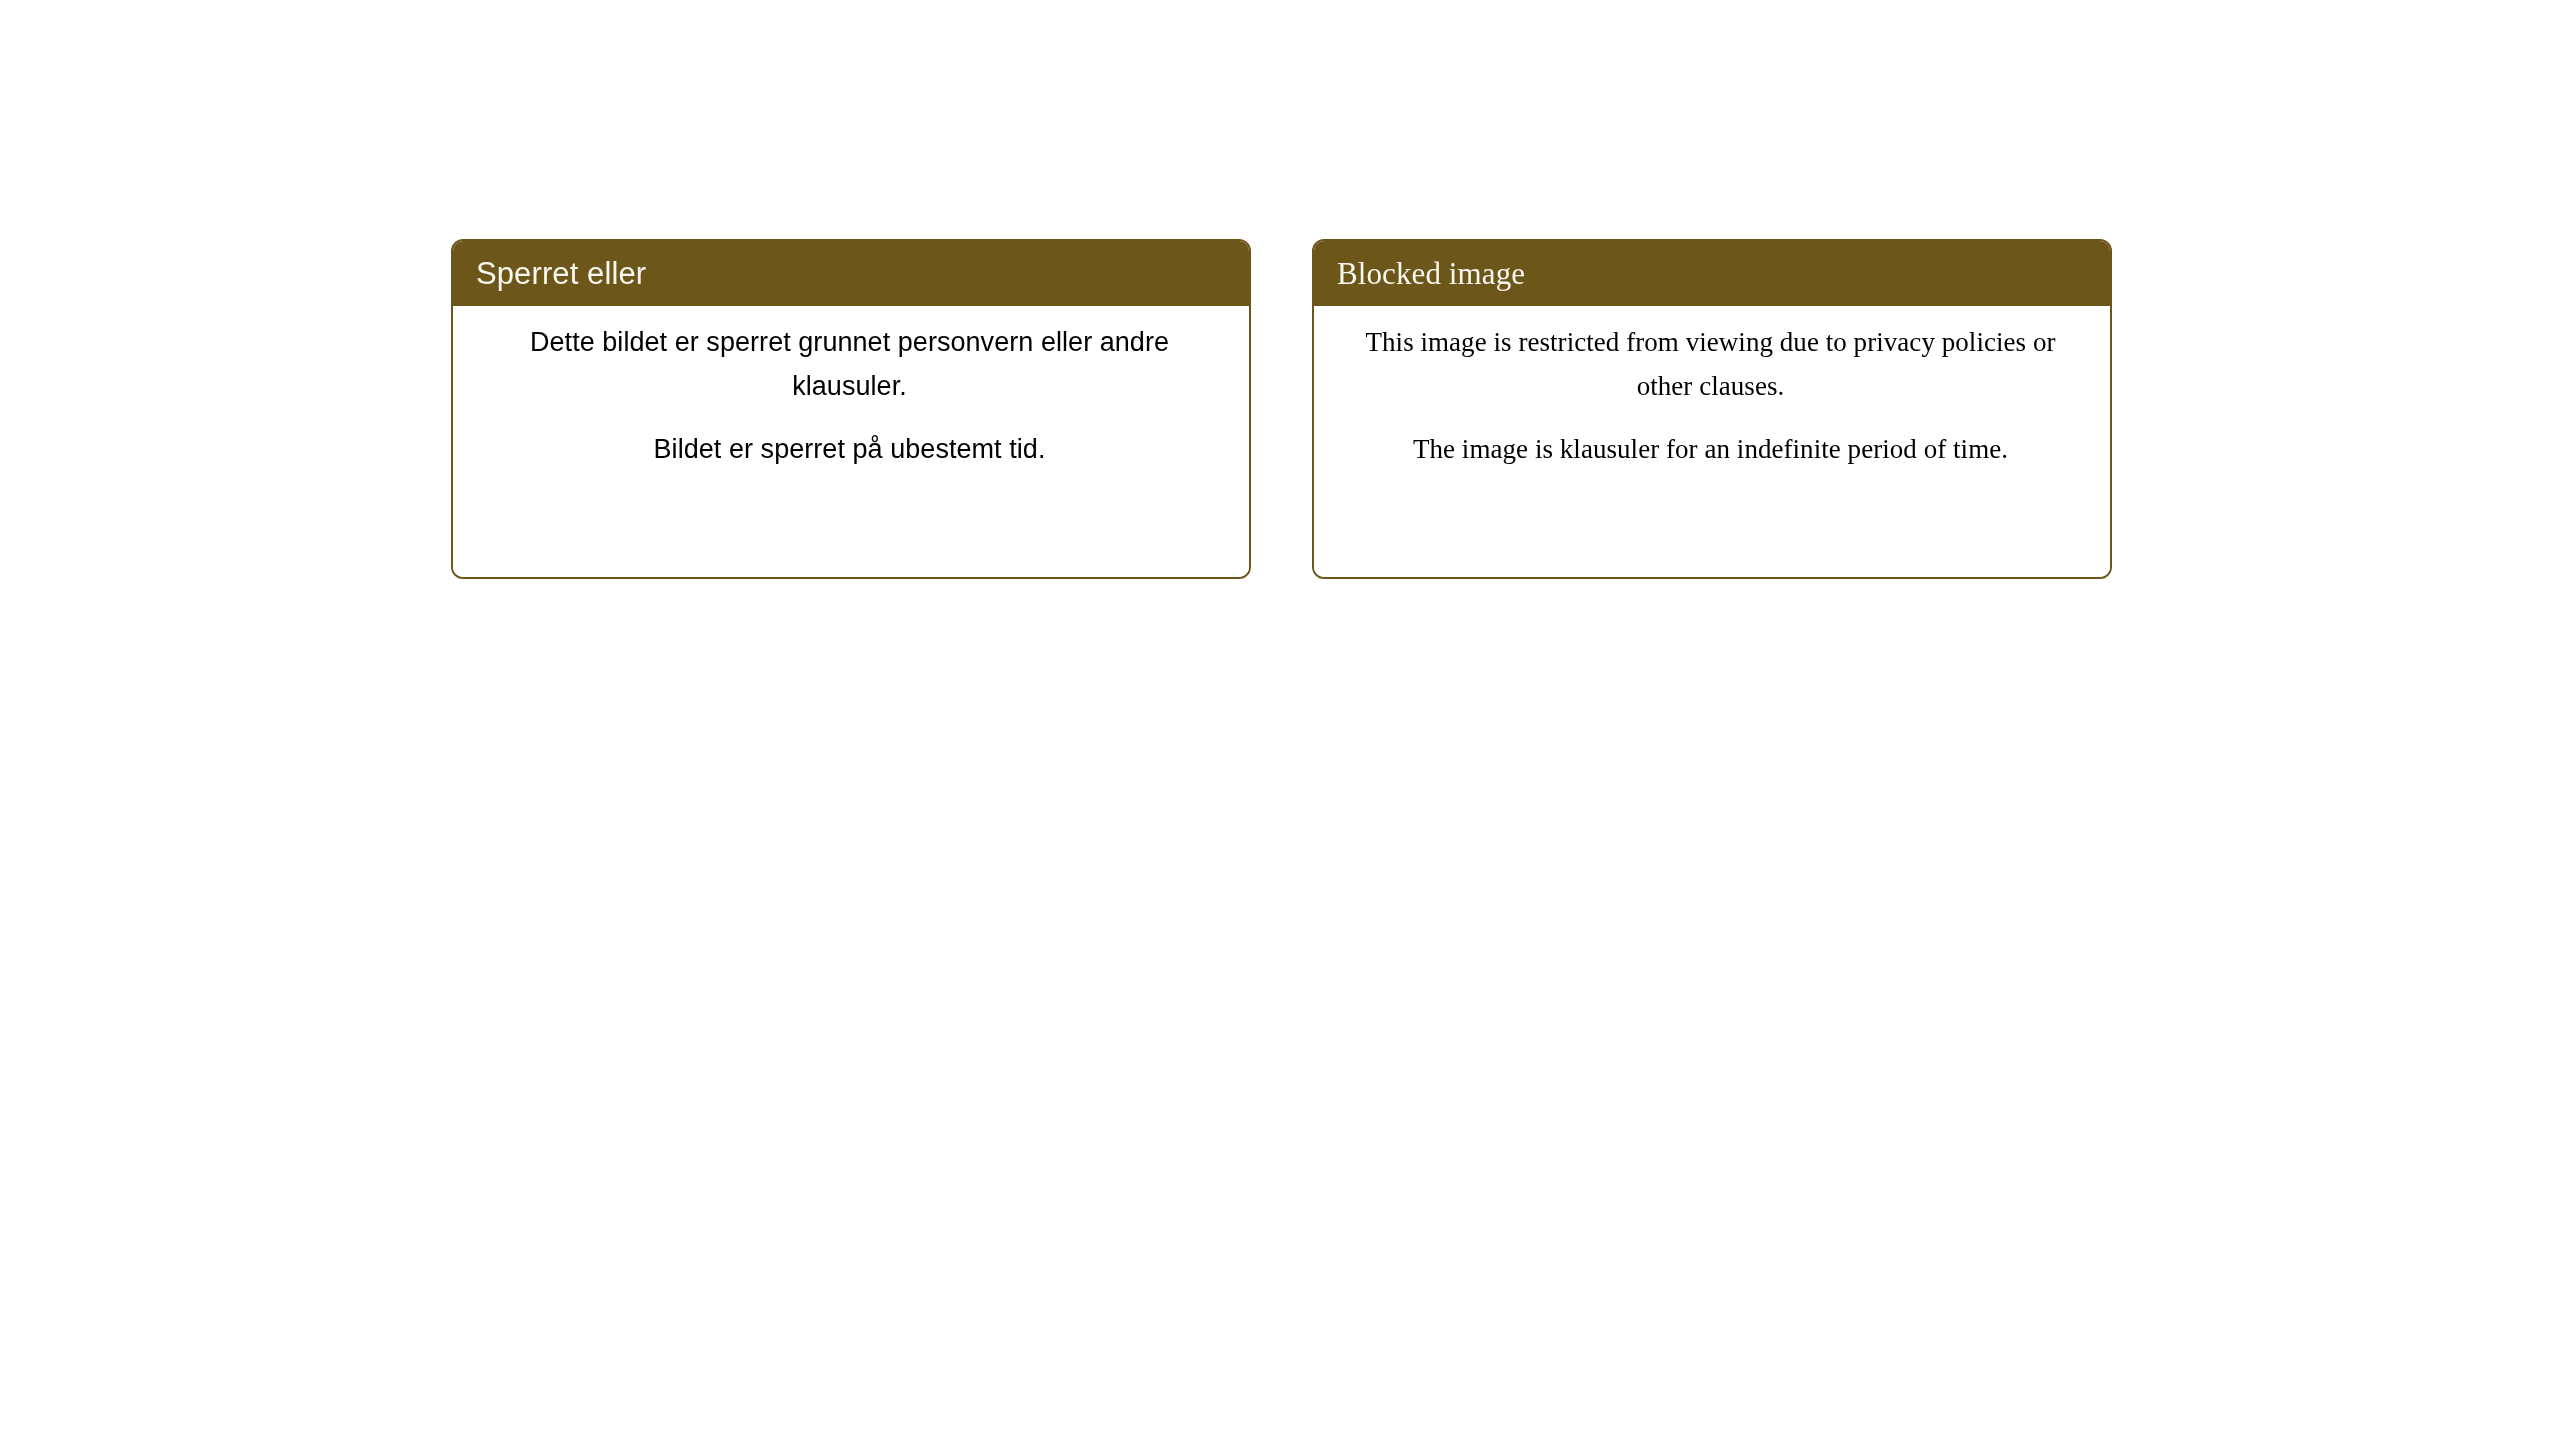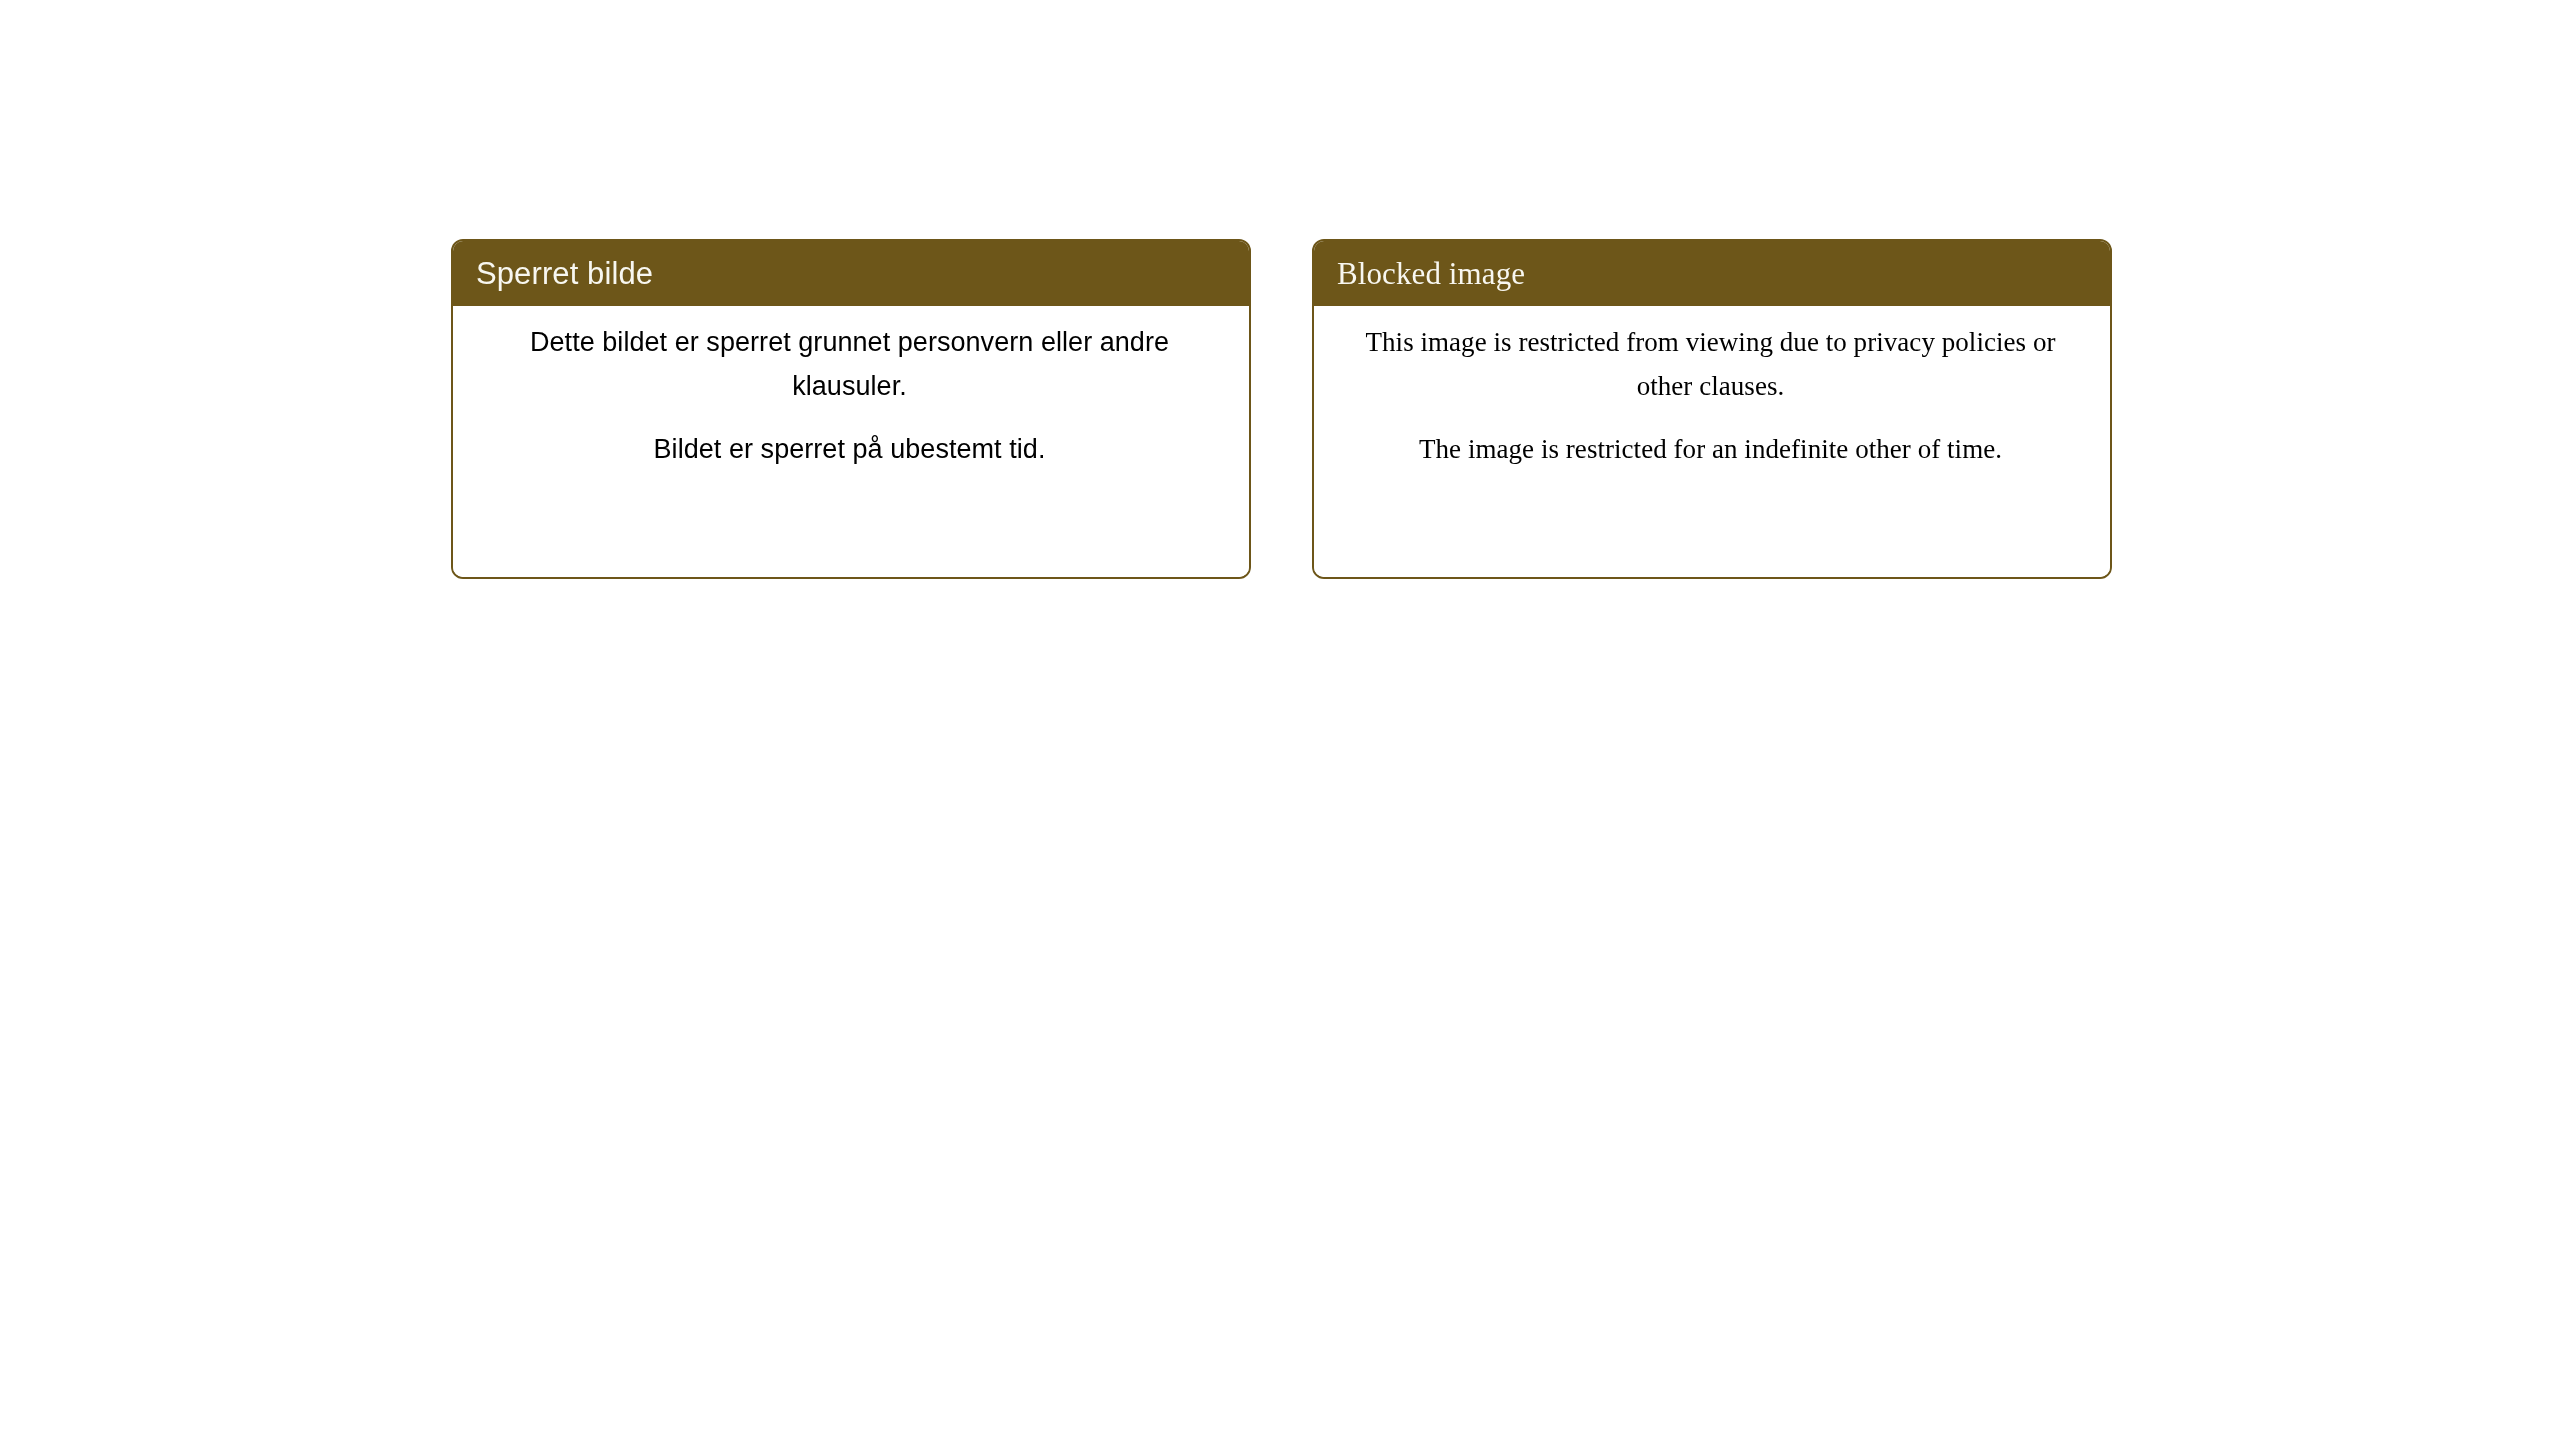--- a/index.html
+++ b/index.html
@@ -89,33 +89,33 @@
 </style>
 </head>
 <body>
 
 <div class="stage">
 
   <div class="cards-row">
 
     <section class="notice-card left">
       <div class="card-header">
-        <span class="card-title">Sperret bilde</span>
+        <span class="card-title">Sperret eller</span>
       </div>
       <div class="card-body">
         <p>Dette bildet er sperret grunnet personvern eller andre klausuler.</p>
         <p>Bildet er sperret på ubestemt tid.</p>
       </div>
     </section>
 
     <section class="notice-card right">
       <div class="card-header">
         <span class="card-title">Blocked image</span>
       </div>
       <div class="card-body">
         <p>This image is restricted from viewing due to privacy policies or other clauses.</p>
-        <p>The image is restricted for an indefinite other of time.</p>
+        <p>The image is klausuler for an indefinite period of time.</p>
       </div>
     </section>
 
   </div>
 
 </div>
 
 </body></html>

